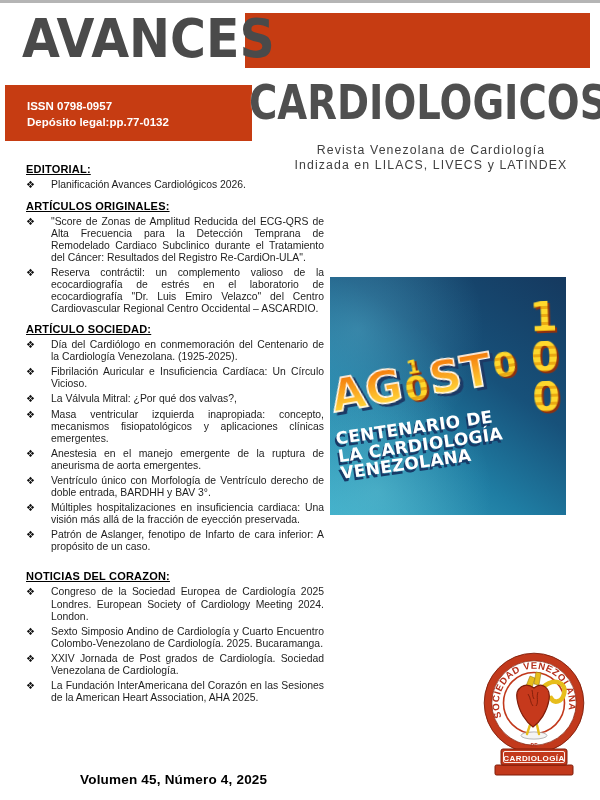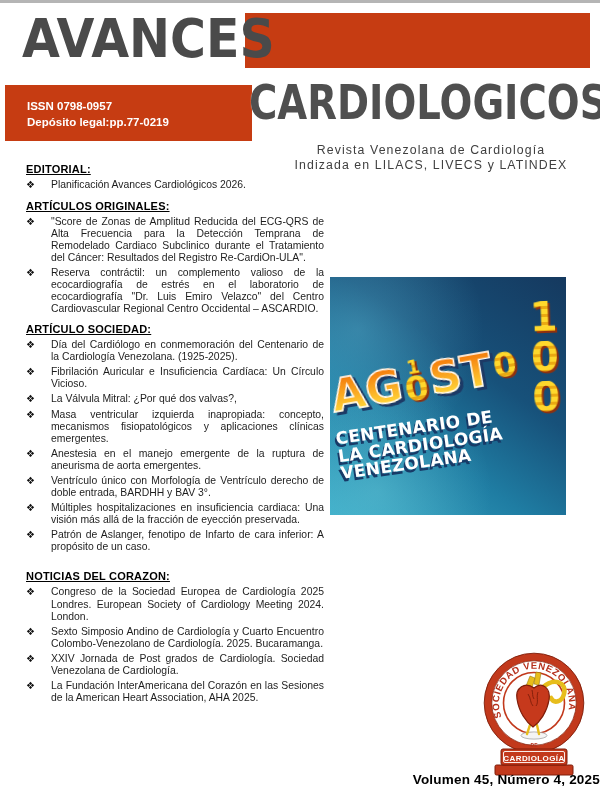--- a/index.html
+++ b/index.html
@@ -39,21 +39,21 @@
     margin:8px 0 4px 0;letter-spacing:.2px;
   }
   .toc .sec:first-child h3{margin-top:4px;}
   .toc .sec.biggap h3{margin-top:17px;}
   .item{display:flex;gap:8px;margin-bottom:3px;}
   .blt{font-size:10px;line-height:1.25;flex:0 0 auto;color:#111;}
   .txt{flex:1;font-size:10.4px;line-height:1.16;text-align:justify;margin-left:8px;}
 
   
   .volume{
-    position:absolute;left:80px;top:772px;width:520px;text-align:right;
+    position:absolute;left:80px;top:772px;width:520px;text-align:left;
     font-size:13.5px;font-weight:bold;color:#000;letter-spacing:.2px;
   }
 
   
   .poster{
     position:absolute;left:330px;top:277px;width:236px;height:238px;overflow:hidden;
     background:
       radial-gradient(circle at 12% 22%, rgba(110,200,225,.35), transparent 45%),
       radial-gradient(circle at 20% 90%, rgba(140,230,235,.28), transparent 40%),
       linear-gradient(215deg,#15395f 0%,#17517a 38%,#1f7da3 66%,#38a9c6 100%);
@@ -95,21 +95,21 @@
 </style>
 </head>
 <body>
 
 <div class="scan-edge"></div>
 
 <div class="title-avances">AVANCES</div>
 <div class="red-box-top"></div>
 <div class="red-band">
   <div>ISSN 0798-0957</div>
-  <div>Depósito legal:pp.77-0219</div>
+  <div>Depósito legal:pp.77-0132</div>
 </div>
 <div class="title-cardiologicos">CARDIOLOGICOS</div>
 <div class="subtitle">
   <div>Revista Venezolana de Cardiología</div>
   <div>Indizada en LILACS, LIVECS y LATINDEX</div>
 </div>
 
 <div class="toc">
 
   <div class="sec">

